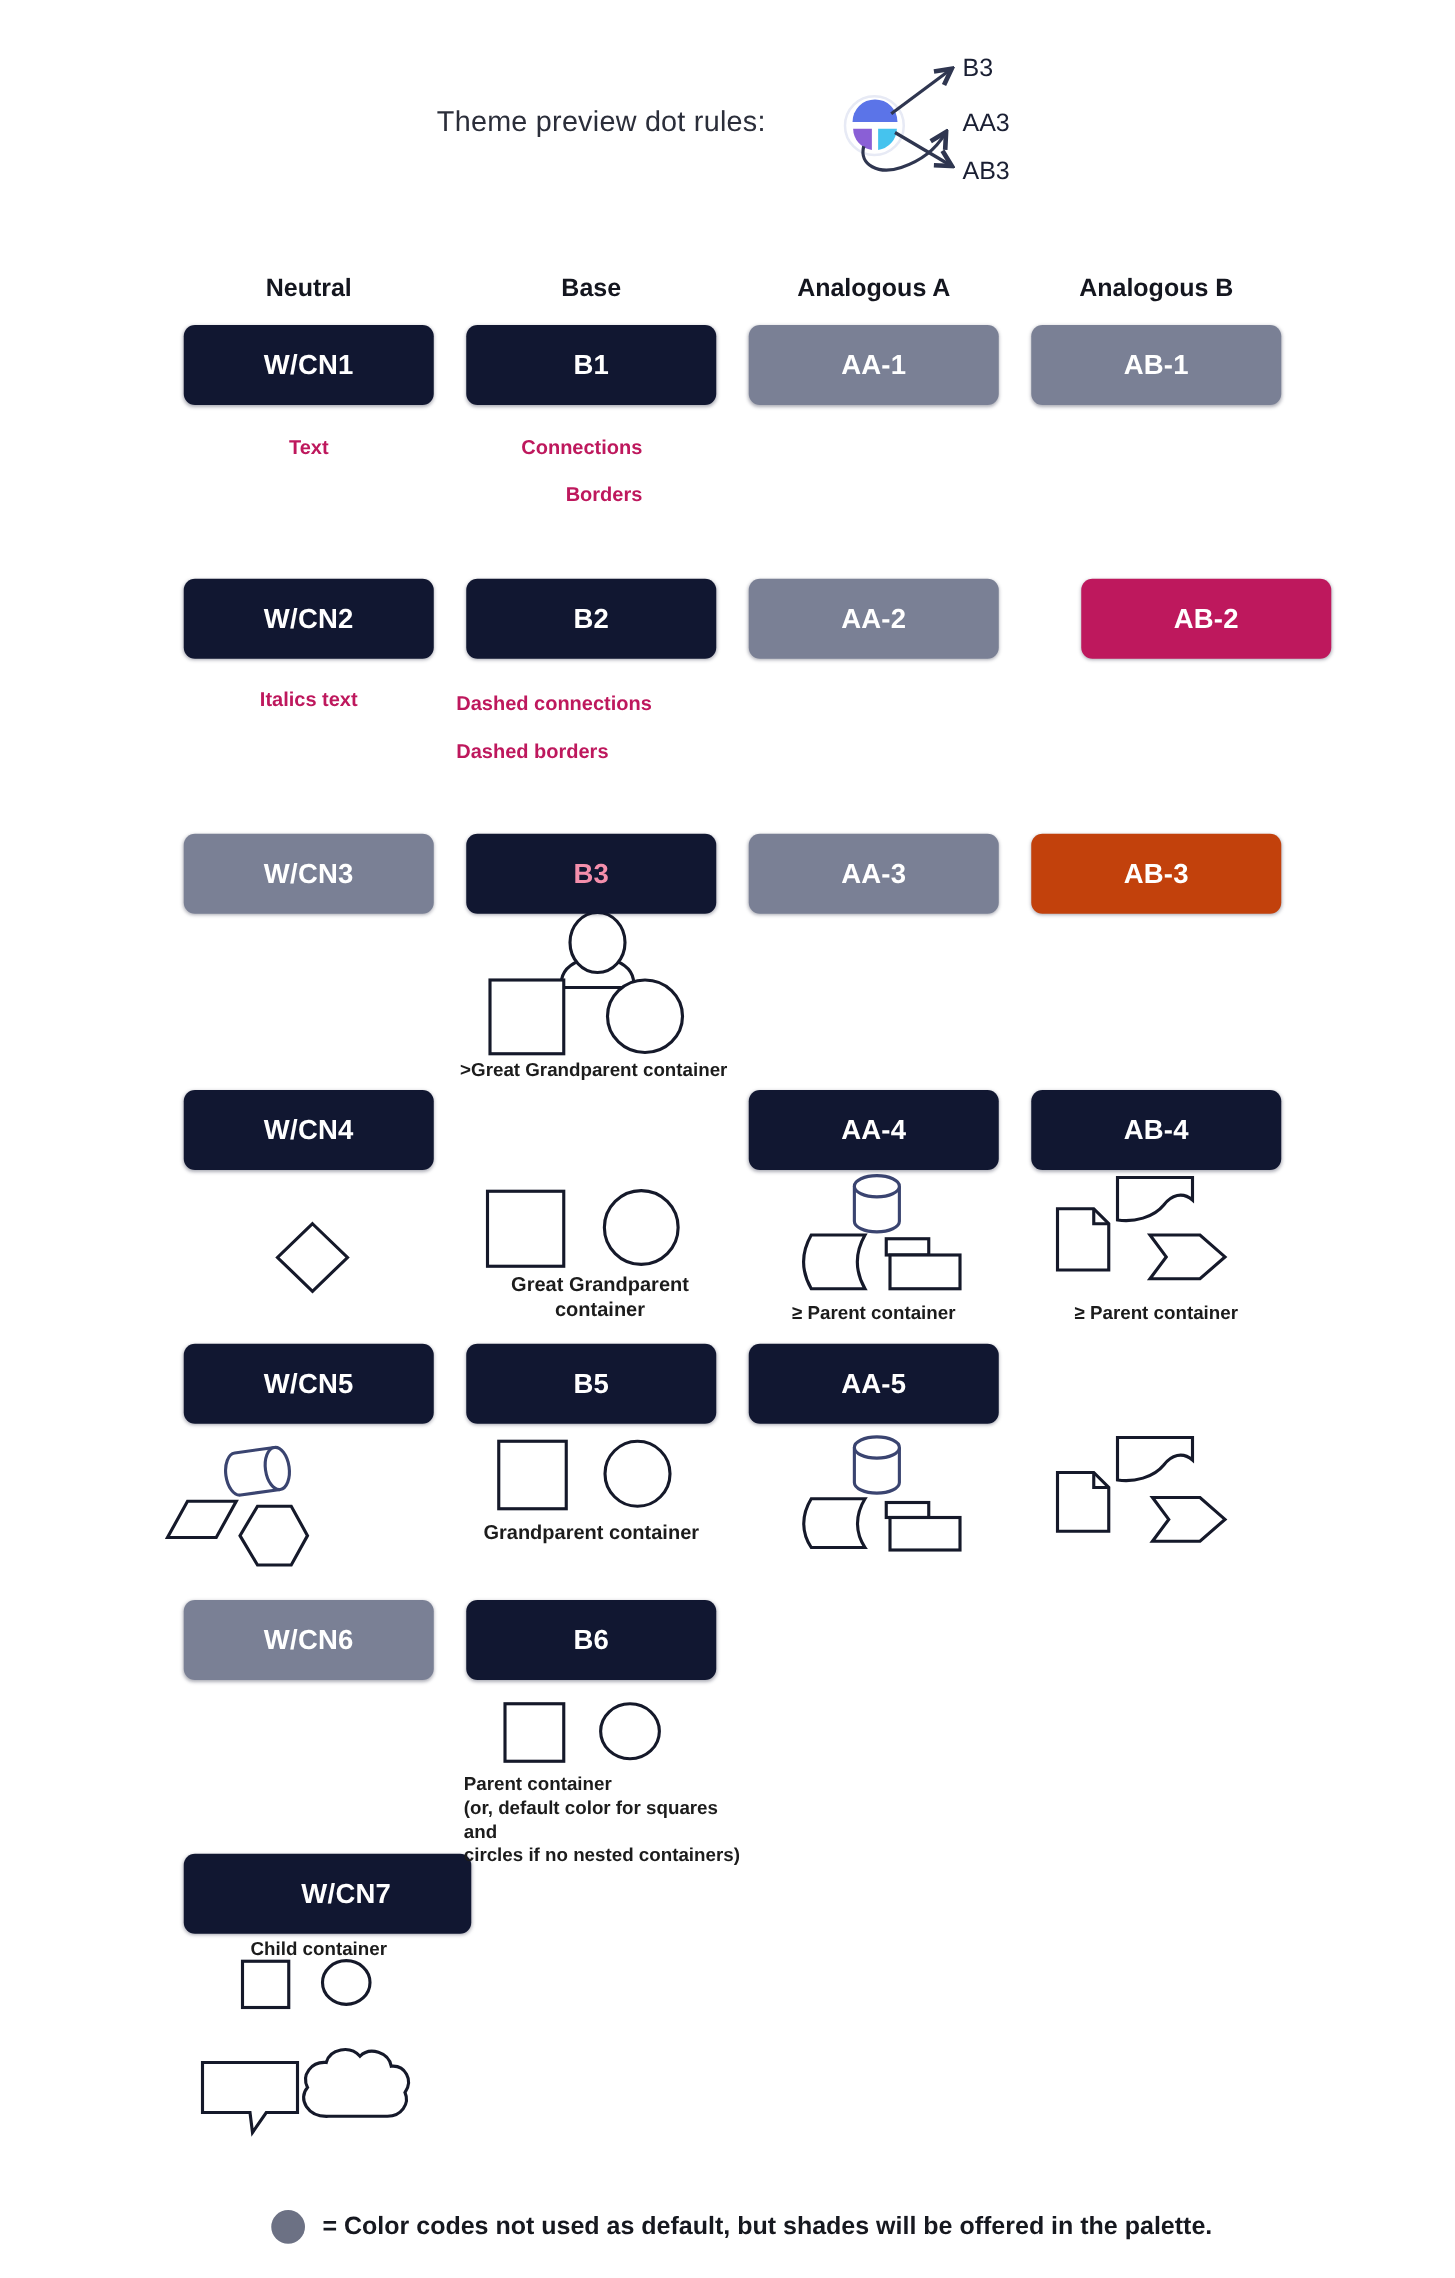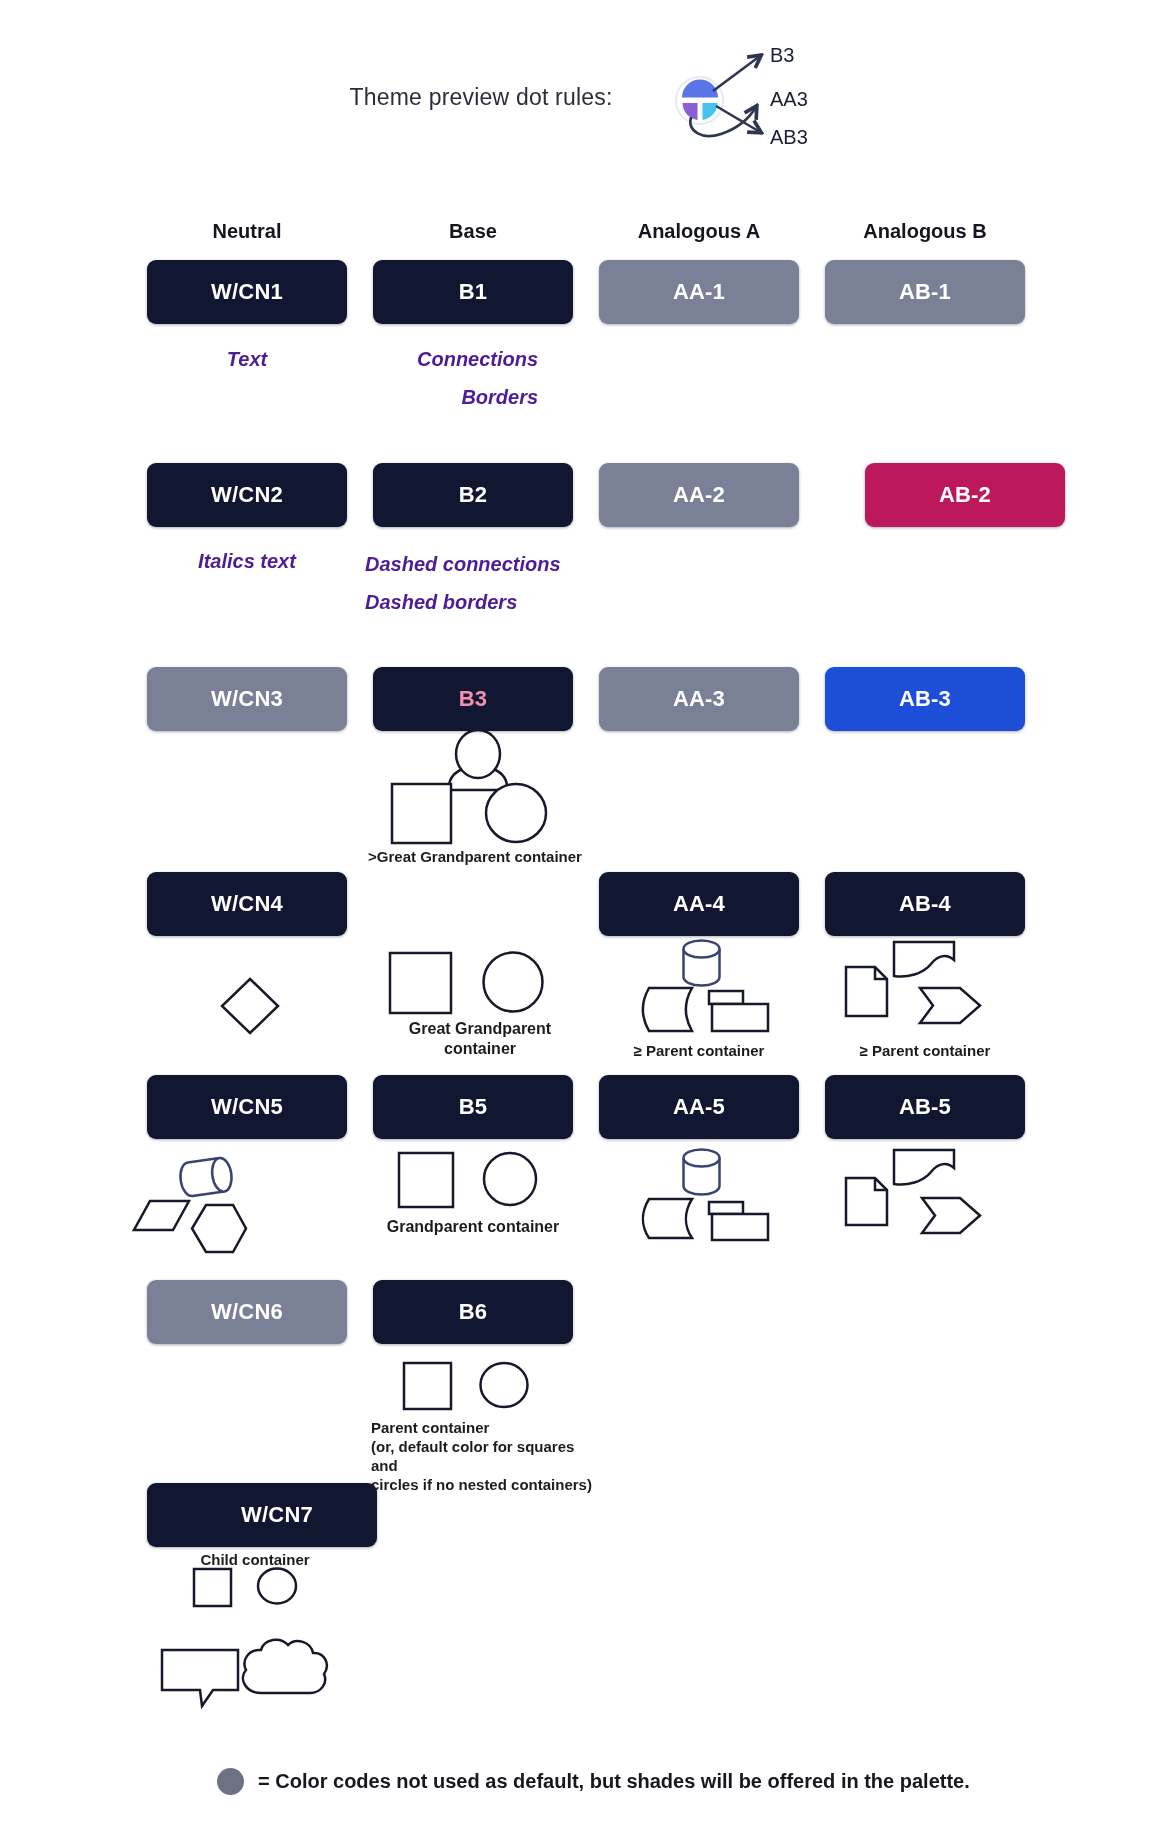--- a/index.html
+++ b/index.html
@@ -14,21 +14,21 @@
   }
   .dot-label{font-size:20px;font-weight:400;color:#1a1f33;line-height:22px;}
   .col-header{
     width:200px;text-align:center;font-size:20px;font-weight:700;color:#14161f;line-height:24px;
   }
   .swatch{
     width:200px;height:64px;border-radius:9px;display:flex;align-items:center;justify-content:center;
     color:#ffffff;font-size:22px;font-weight:700;letter-spacing:.2px;
     box-shadow:0 1px 3px rgba(16,21,46,.35);
   }
-  .caption{font-size:20px;font-weight:700;color:#4c1d95;line-height:38px;font-style:italic;}
+  .caption{font-size:16px;font-weight:700;color:#be185d;line-height:38px;}
   .caption.center{width:200px;text-align:center;}
   .small-caption{font-size:15px;font-weight:700;color:#1c1c1c;line-height:19px;}
   .small-caption.center{text-align:center;}
   .mid-caption{font-size:16px;font-weight:700;color:#1c1c1c;line-height:20px;}
   .mid-caption.center{text-align:center;}
   .legend{display:flex;align-items:center;gap:14px;}
   .legend-dot{width:27px;height:27px;border-radius:50%;display:inline-block;flex:0 0 auto;}
   .legend-text{font-size:20px;font-weight:700;color:#16181f;white-space:nowrap;}
   svg.overlay{position:absolute;left:0;top:0;pointer-events:none;}
 </style>
@@ -154,30 +154,29 @@
   <div class="abs swatch" style="left: 825px; top: 260px; background: rgb(122, 128, 149);">AB-1</div>
 
   <div class="abs swatch" style="left: 147px; top: 463px; background: rgb(17, 23, 49);">W/CN2</div>
   <div class="abs swatch" style="left: 373px; top: 463px; background: rgb(17, 23, 49);">B2</div>
   <div class="abs swatch" style="left: 599px; top: 463px; background: rgb(122, 128, 149);">AA-2</div>
   <div class="abs swatch" style="left: 825px; top: 463px; background: #be185d; margin-left: 40px;">AB-2</div>
 
   <div class="abs swatch" style="left: 147px; top: 667px; background: rgb(122, 128, 149);">W/CN3</div>
   <div class="abs swatch" style="left: 373px; top: 667px; background: rgb(17, 23, 49); color: rgb(244, 143, 172);">B3</div>
   <div class="abs swatch" style="left: 599px; top: 667px; background: rgb(122, 128, 149);">AA-3</div>
-  <div class="abs swatch" style="left: 825px; top: 667px; background: #1d4ed8;">AB-3</div>
+  <div class="abs swatch" style="left: 825px; top: 667px; background: #c2410c;">AB-3</div>
 
   <div class="abs swatch" style="left: 147px; top: 872px; background: rgb(17, 23, 49);">W/CN4</div>
   <div class="abs swatch" style="left: 599px; top: 872px; background: rgb(17, 23, 49);">AA-4</div>
   <div class="abs swatch" style="left: 825px; top: 872px; background: rgb(17, 23, 49);">AB-4</div>
 
   <div class="abs swatch" style="left: 147px; top: 1075px; background: rgb(17, 23, 49);">W/CN5</div>
   <div class="abs swatch" style="left: 373px; top: 1075px; background: rgb(17, 23, 49);">B5</div>
   <div class="abs swatch" style="left: 599px; top: 1075px; background: rgb(17, 23, 49);">AA-5</div>
-  <div class="abs swatch" style="left: 825px; top: 1075px; background: rgb(17, 23, 49);">AB-5</div>
 
   <div class="abs swatch" style="left: 147px; top: 1280px; background: rgb(122, 128, 149);">W/CN6</div>
   <div class="abs swatch" style="left: 373px; top: 1280px; background: rgb(17, 23, 49);">B6</div>
 
   <div class="abs swatch" style="left: 147px; top: 1483px; background: rgb(17, 23, 49); padding-left: 30px;">W/CN7</div>
 
   <div class="abs caption center" style="left:147px;top:340px;">Text</div>
   <div class="abs" style="left:417px;top:340px;text-align:right;">
     <div class="caption">Connections</div>
     <div class="caption">Borders</div>

